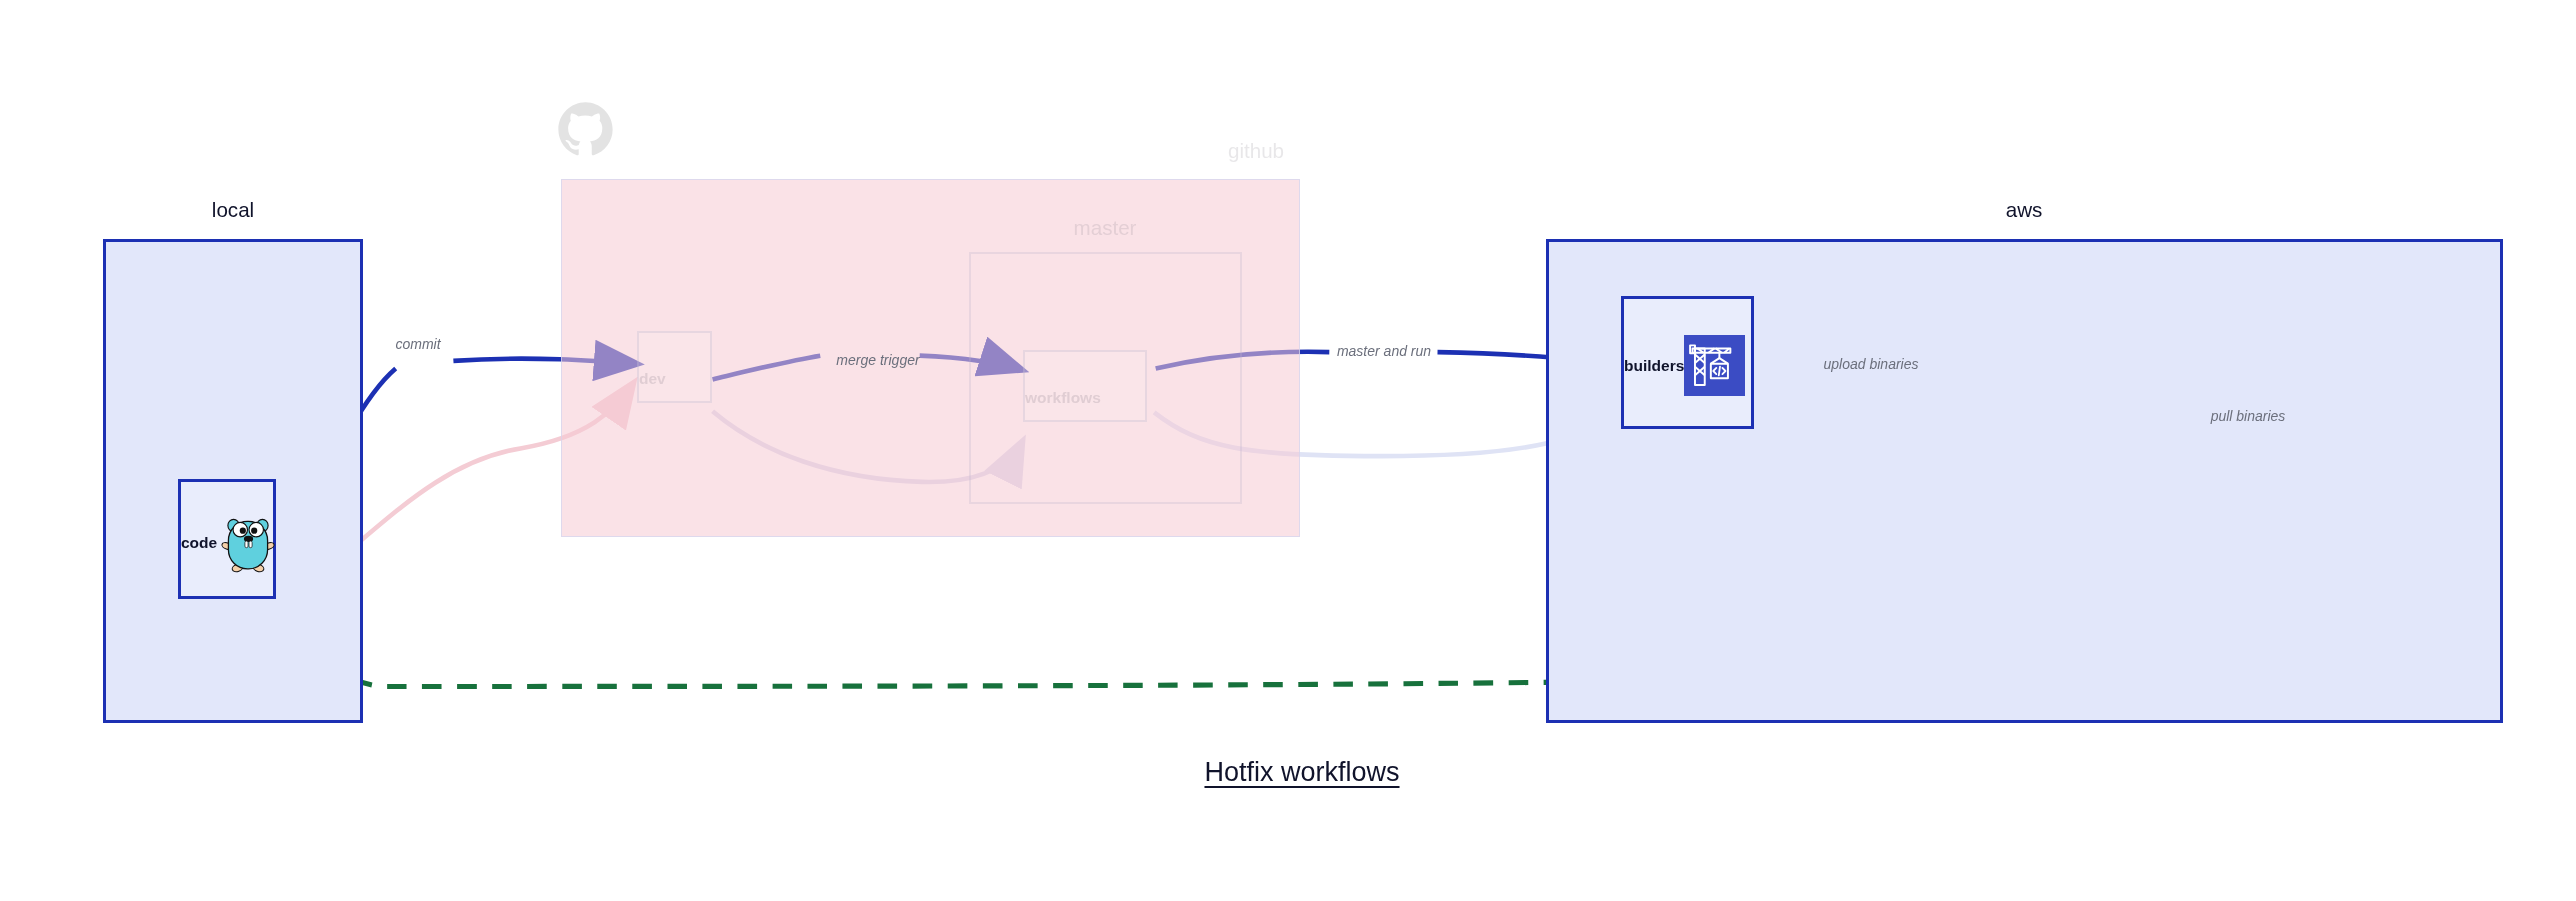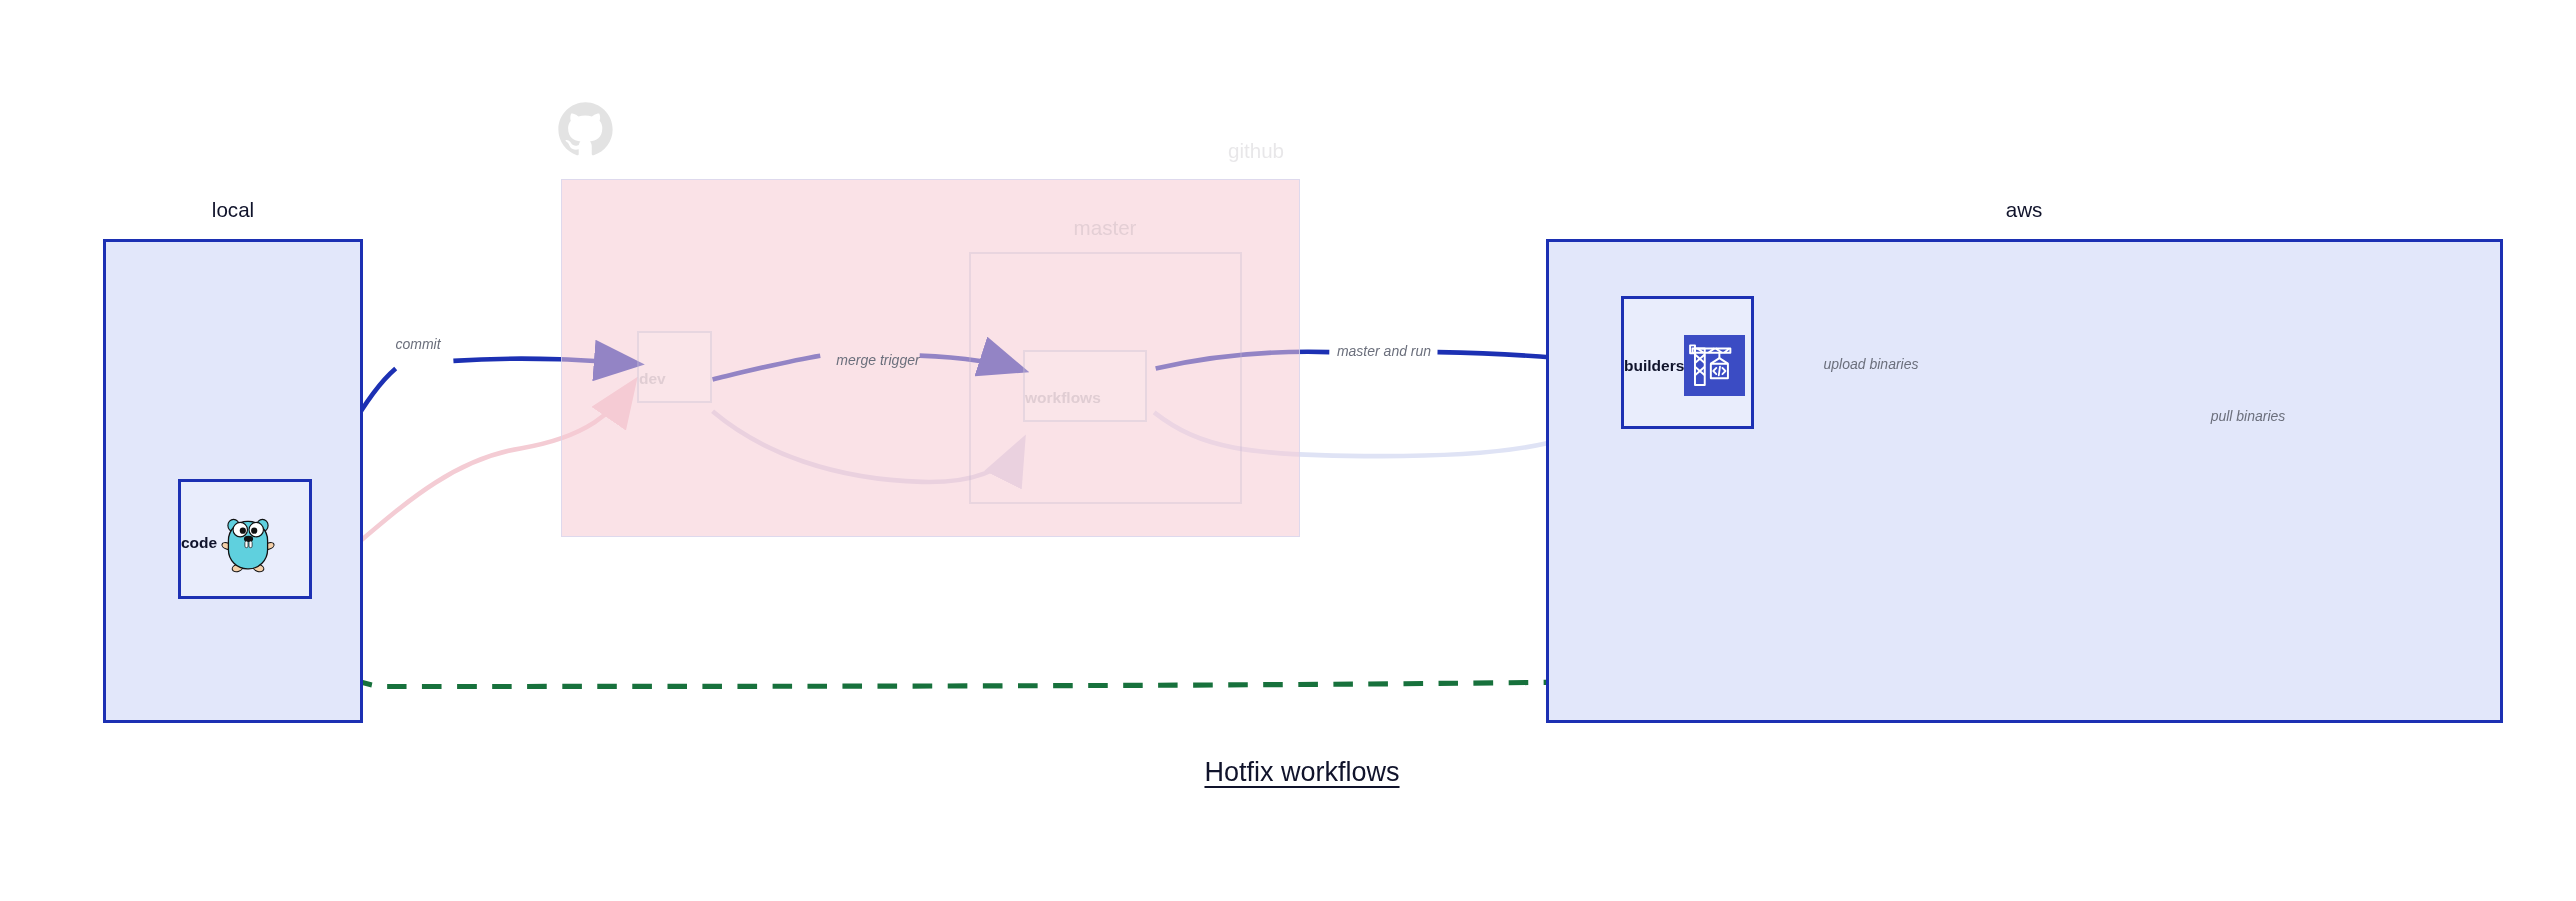--- a/index.html
+++ b/index.html
@@ -161,21 +161,21 @@
     <path d="M 4352 832 C 4420 955 4490 1060 4545 1095" fill="none" stroke="#1c30b3" stroke-width="9" marker-end="url(#ah-blue)"></path>
 
     <path d="M 470 1155 C 560 1240 640 1320 740 1332
              C 1700 1332 2900 1332 3700 1312
              C 4150 1300 4420 1265 4510 1245" fill="none" stroke="#17713c" stroke-width="10" stroke-dasharray="38 30" stroke-linecap="butt" marker-end="url(#ah-green)"></path>
   </svg>
 
   <div class="group group-local" style="left:103px; top:239px; width:260px; height:484px;"></div>
   <div class="group-title" style="left:233px; top:198px;">local</div>
 
-  <div class="node" style="left:178px; top:479px; width:134px; height:120px;">
+  <div class="node" style="left:178px; top:479px; width:98px; height:120px;">
     <div class="node-label">code</div>
     <div class="node-icon">
       <svg width="62" height="67" viewBox="0 0 120 130" xmlns="http://www.w3.org/2000/svg">
 
         <ellipse cx="32" cy="34" rx="11" ry="12" fill="#5fd0de" stroke="#111" stroke-width="2.2"></ellipse>
         <ellipse cx="88" cy="34" rx="11" ry="12" fill="#5fd0de" stroke="#111" stroke-width="2.2"></ellipse>
 
         <ellipse cx="20" cy="74" rx="11" ry="6" fill="#f5d0a9" stroke="#111" stroke-width="2" transform="rotate(20 20 74)"></ellipse>
         <ellipse cx="100" cy="74" rx="11" ry="6" fill="#f5d0a9" stroke="#111" stroke-width="2" transform="rotate(-20 100 74)"></ellipse>
 

